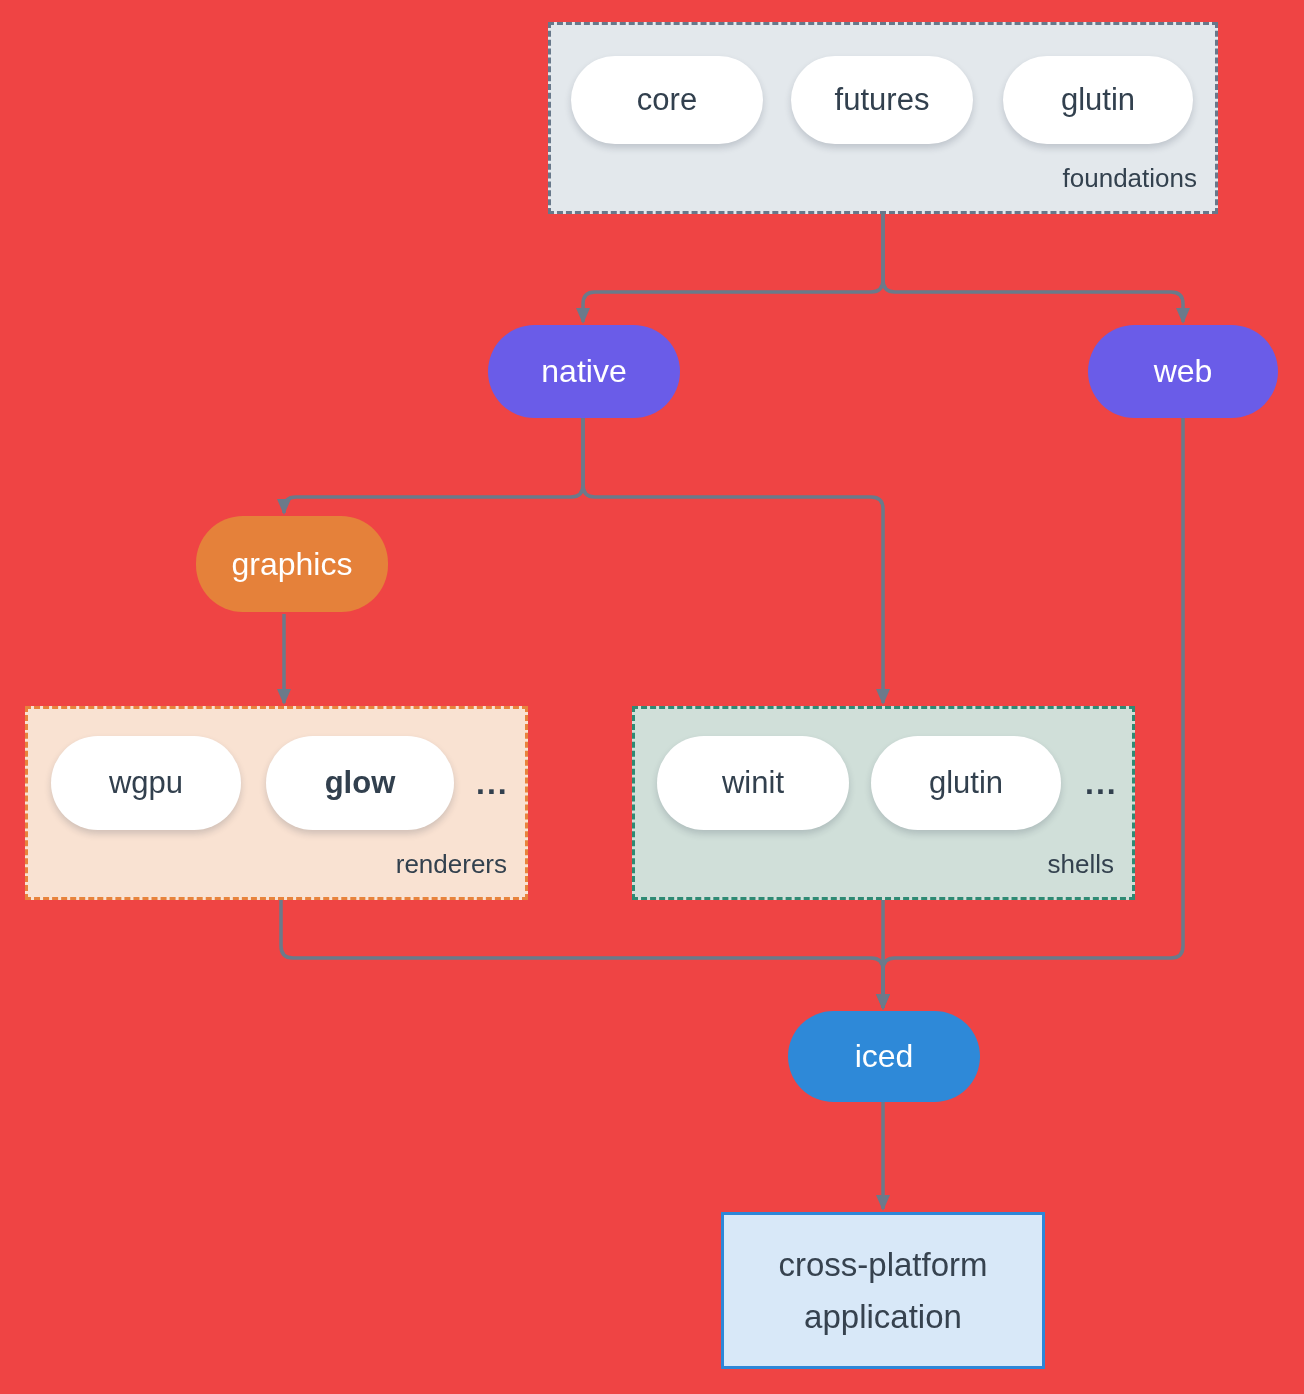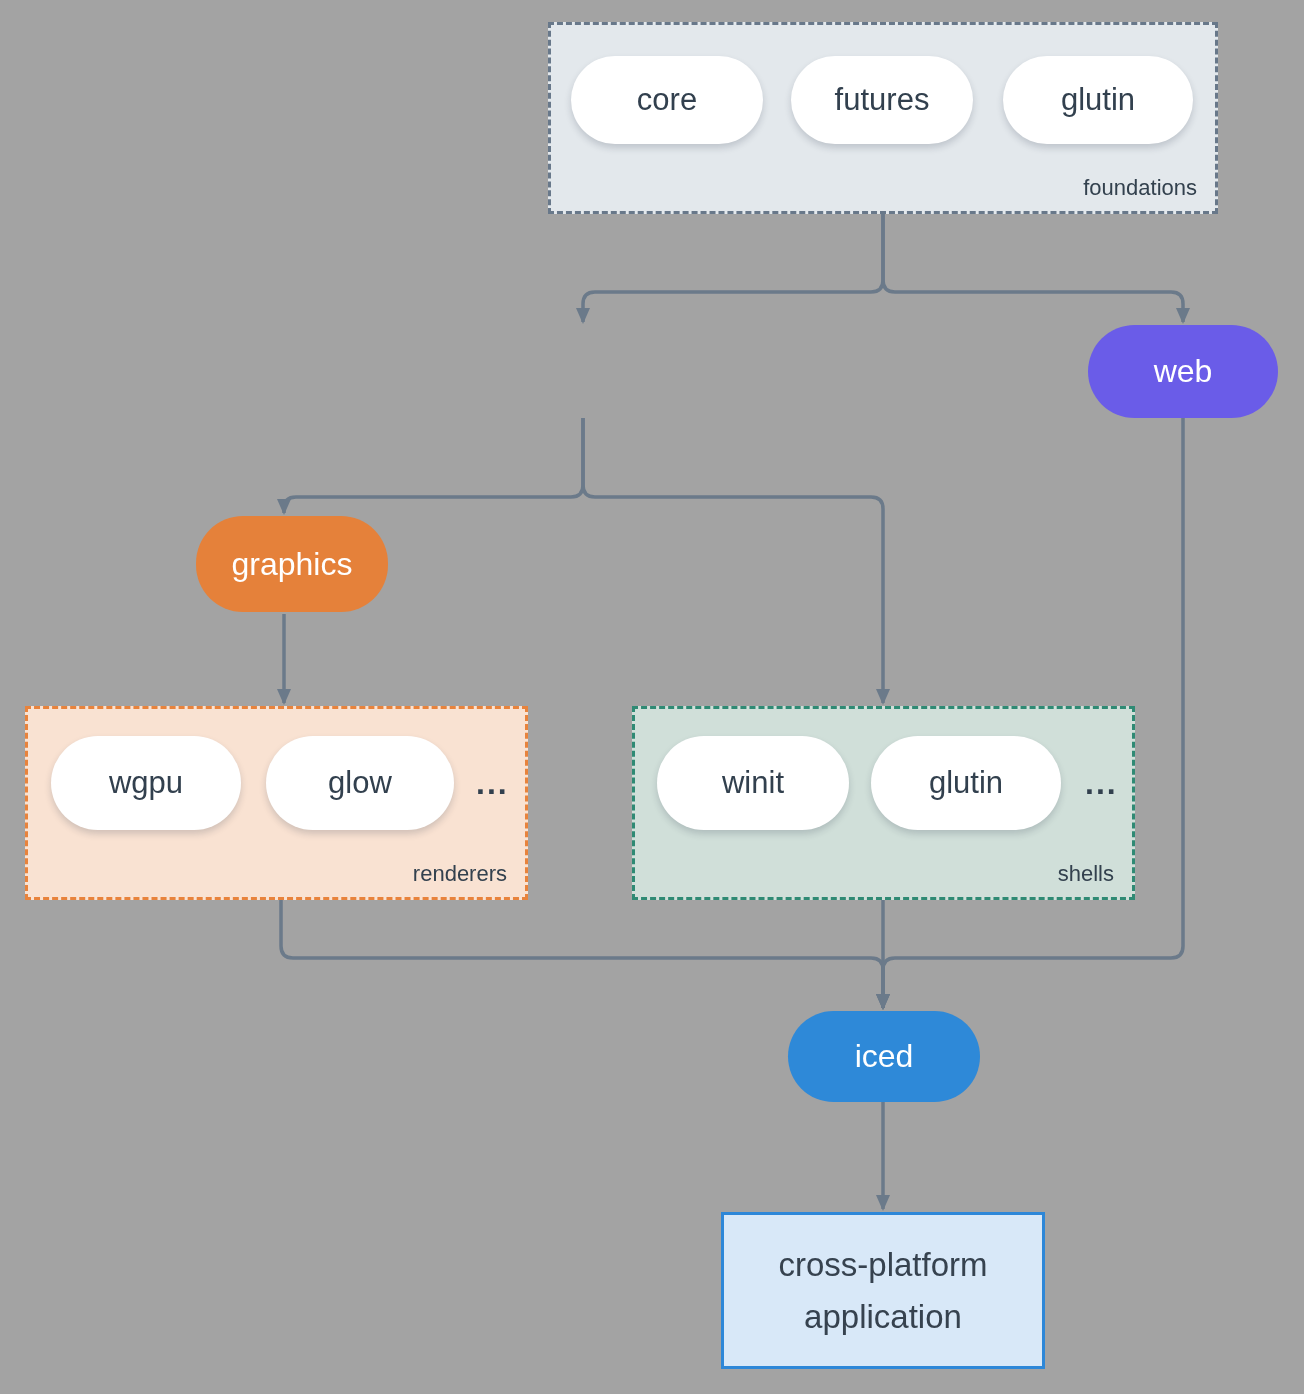--- a/index.html
+++ b/index.html
@@ -1,39 +1,39 @@
 <!DOCTYPE html>
 <html><head>
 <meta charset="utf-8">
 <style>
   html,body { margin:0; padding:0; background:#000; }
   .canvas {
-    position:relative; width:1304px; height:1394px; background:#a3a3a3;
+    position:relative; width:1304px; height:1394px; background:#ef4444;
     font-family:"Liberation Sans", sans-serif; overflow:hidden;
   }
   svg.edges { position:absolute; left:0; top:0; z-index:1; }
   .group { position:absolute; z-index:2; box-sizing:border-box; }
   .g-foundations { left:548px; top:22px; width:670px; height:192px;
     background:#e3e8ec; border:3px dashed #68788a; }
   .g-renderers { left:25px; top:706px; width:503px; height:194px;
     background:#f9e2d2; border:3px dashed #e8833c; }
   .g-shells { left:632px; top:706px; width:503px; height:194px;
     background:#d0dfd9; border:3px dashed #2f8a74;text-align:center; }
-  .group-label { position:absolute; right:18px; bottom:10px;
-    font-size:22px; color:#33414e; }
+  .group-label { position:absolute; right:18px; bottom:17px;
+    font-size:26px; color:#33414e; }
   .pill { position:absolute; display:flex; align-items:center; justify-content:center;
     background:#ffffff; color:#32404e; font-size:31px; border-radius:48px;
     box-shadow:0 4px 7px rgba(30,40,60,0.18); }
   
   .p-core    { left:20px;  top:31px; width:192px; height:88px; }
   .p-futures { left:240px; top:31px; width:182px; height:88px; }
   .p-style   { left:452px; top:31px; width:190px; height:88px; }
   
   .p-wgpu { left:23px;  top:27px; width:190px; height:94px; }
-  .p-glow { left:238px; top:27px; width:188px; height:94px; }
+  .p-glow { left:238px; top:27px; width:188px; height:94px;font-weight:bold; }
   
   .p-winit  { left:22px;  top:27px; width:192px; height:94px; }
   .p-glutin { left:236px; top:27px; width:190px; height:94px; }
   .ellipsis { position:absolute; top:27px; height:94px; display:flex; align-items:center;
     font-size:32px; font-weight:600; color:#32404e; letter-spacing:2px; }
   .e-renderers { left:448px; }
   .e-shells { left:450px; }
   
   .node { position:absolute; z-index:2; display:flex; align-items:center; justify-content:center;
     color:#ffffff; font-size:32px; border-radius:47px; }
@@ -69,20 +69,21 @@
     </g>
   </svg>
 
   <div class="group g-foundations">
     <div class="pill p-core">core</div>
     <div class="pill p-futures">futures</div>
     <div class="pill p-style">glutin</div>
     <div class="group-label">foundations</div>
   </div>
 
+  <div class="node n-native">native</div>
   <div class="node n-web">web</div>
 
   <div class="node n-graphics">graphics</div>
 
   <div class="group g-renderers">
     <div class="pill p-wgpu">wgpu</div>
     <div class="pill p-glow">glow</div>
     <div class="ellipsis e-renderers">...</div>
     <div class="group-label">renderers</div>
   </div>

